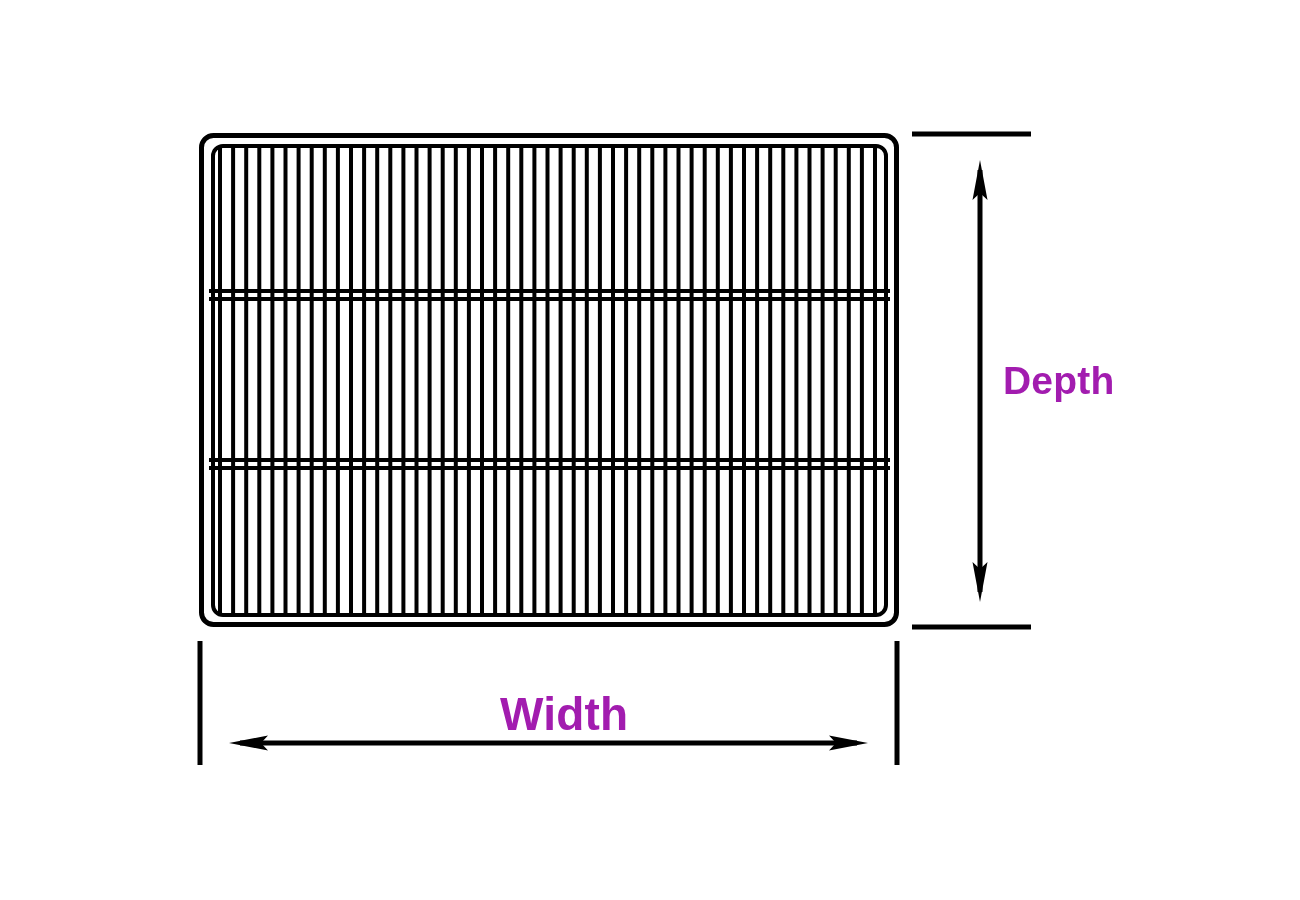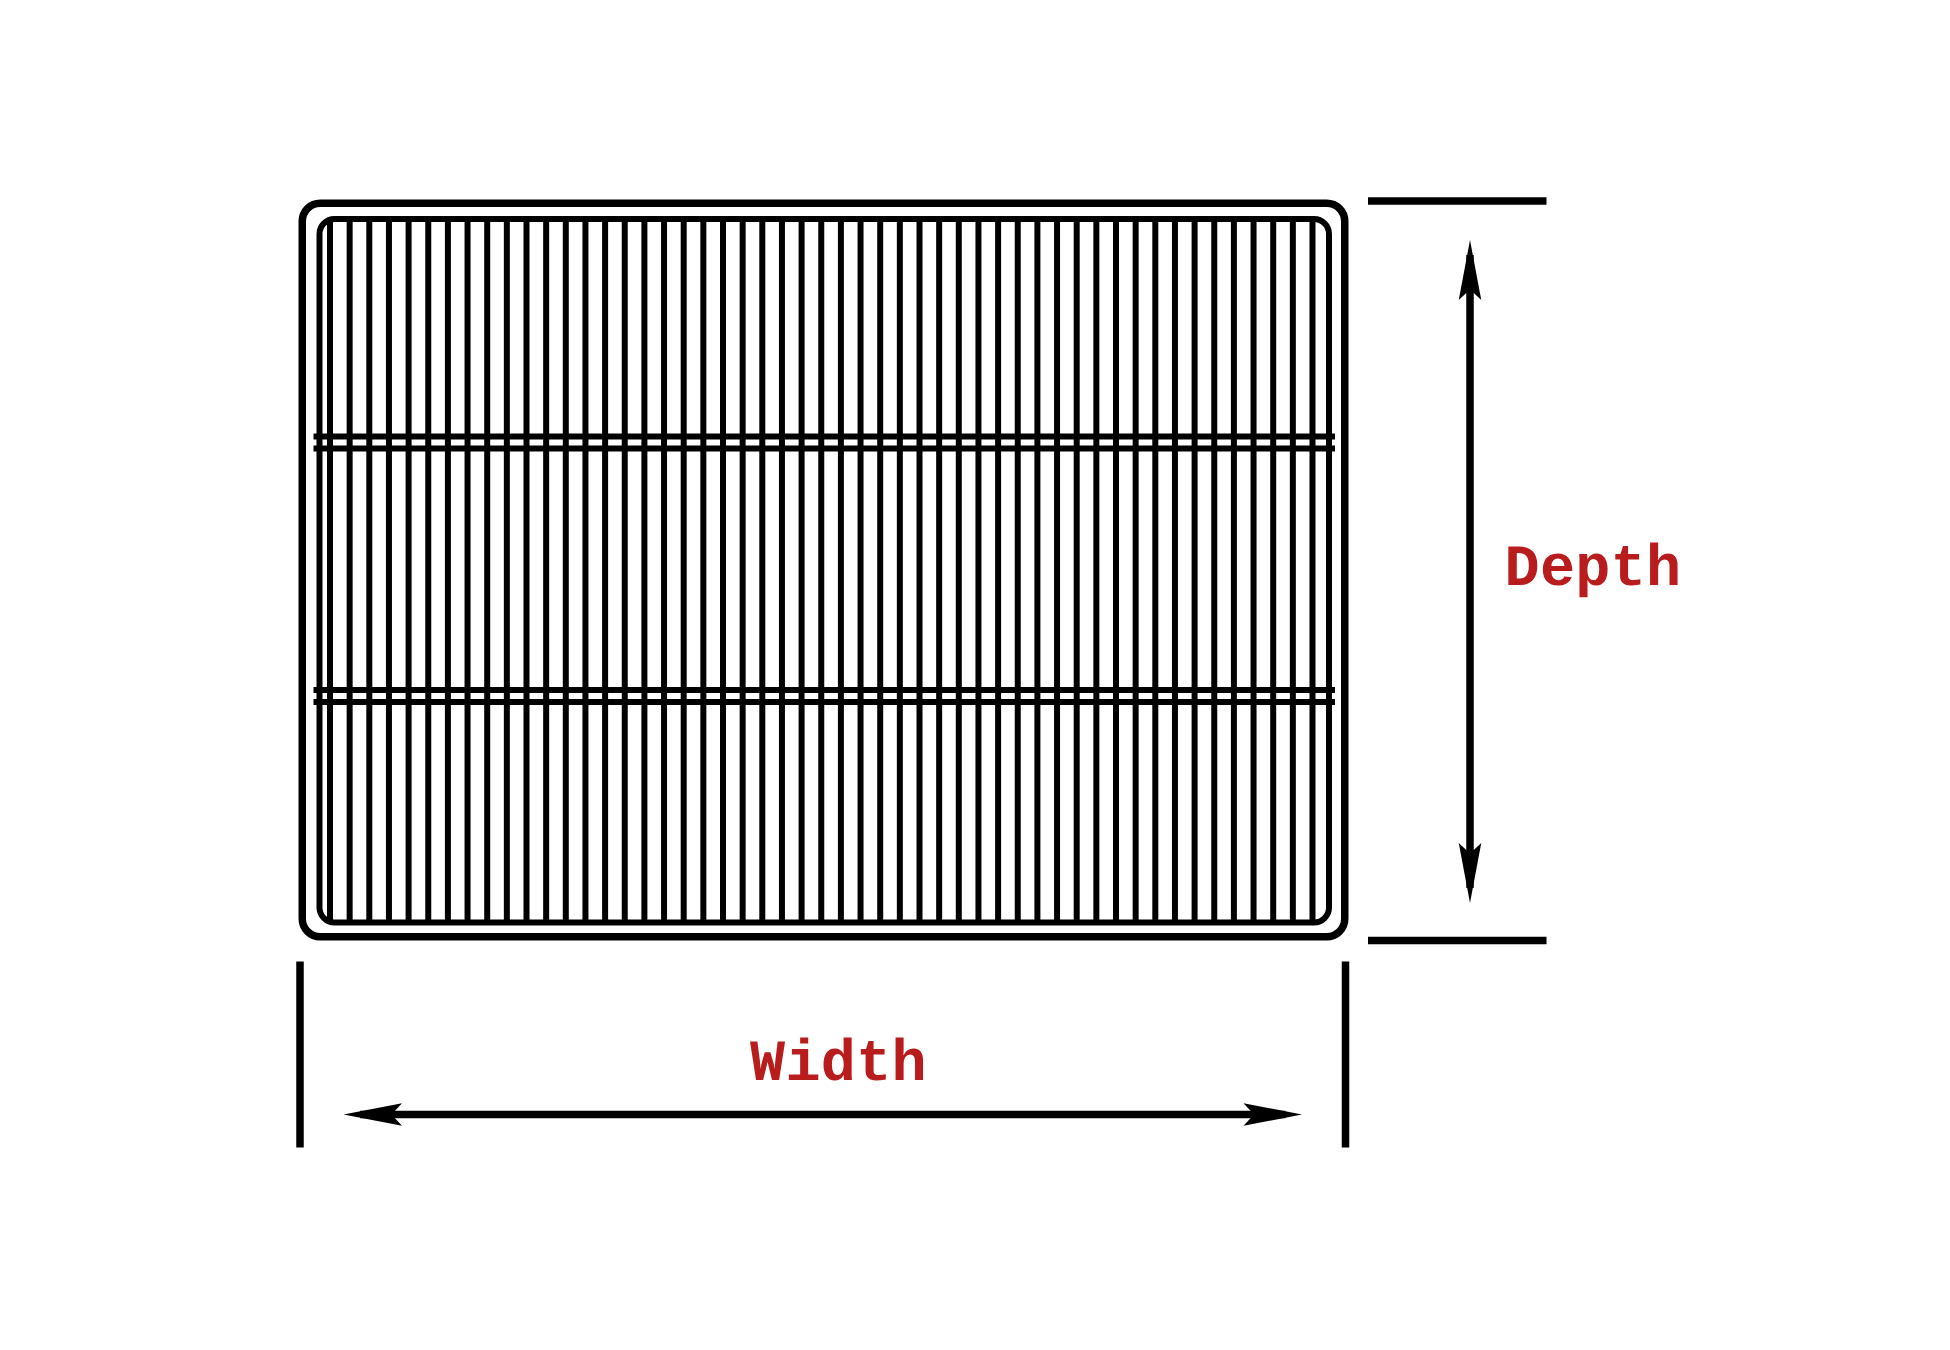--- a/index.html
+++ b/index.html
@@ -21,36 +21,36 @@
     background: #ffffff;
   }
   #diagram-svg {
     position: absolute;
     top: 0;
     left: 0;
     display: block;
   }
   .dim-label {
     position: absolute;
-    font-family: Liberation Mono, monospace;
+    font-family: Liberation Sans, sans-serif;
     font-weight: bold;
-    color: #b91c1c;
+    color: #a21caf;
     white-space: nowrap;
     line-height: 1;
     letter-spacing: 0.2px;
   }
   #label-depth {
     left: 1003px;
     top: 361px;
     font-size: 39px;
   }
   #label-width {
     left: 500px;
     top: 691px;
-    font-size: 39px;
+    font-size: 46px;
   }
 </style>
 </head>
 <body>
 
 <div id="diagram-root">
 
   <svg id="diagram-svg" width="1300" height="900" viewBox="0 0 1300 900" xmlns="http://www.w3.org/2000/svg">
 
     <rect x="0" y="0" width="1300" height="900" fill="#ffffff"></rect>

